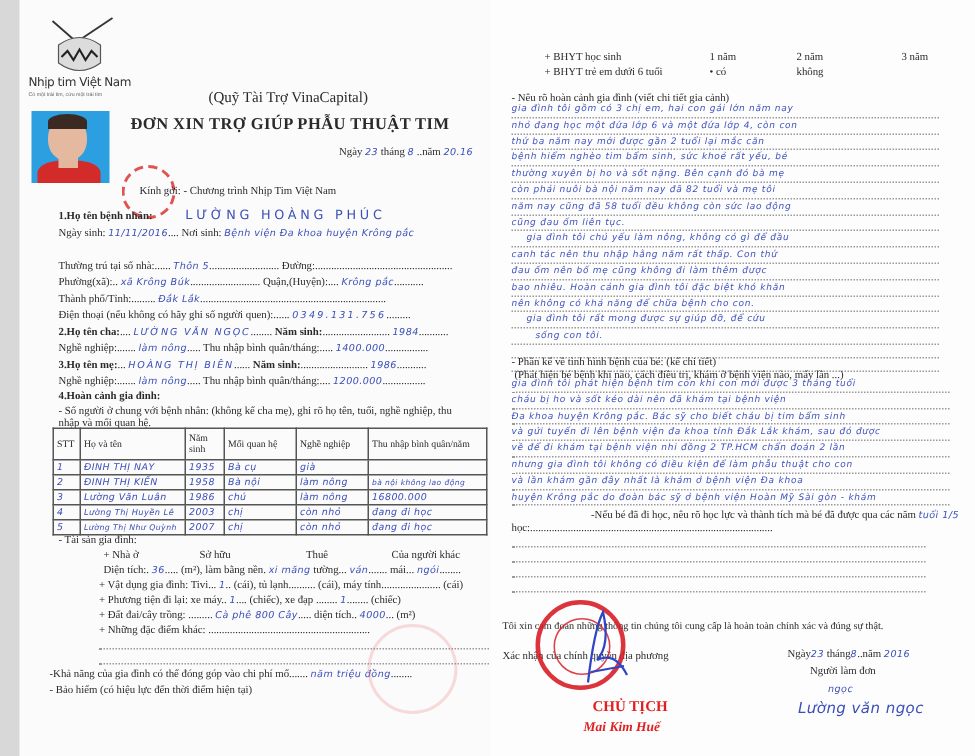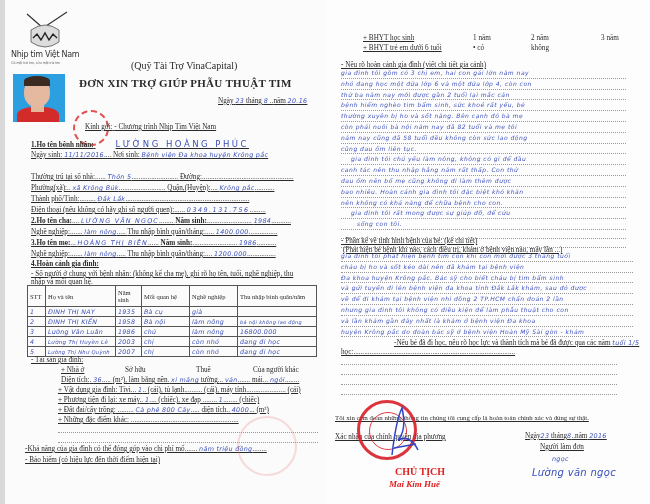--- a/index.html
+++ b/index.html
@@ -1,22 +1,22 @@
 <!DOCTYPE html>
 <html><head>
 <meta charset="utf-8">
 <style>
   * { box-sizing: border-box; margin: 0; padding: 0; }
   html, body { width: 650px; height: 504px; overflow: hidden; background: #d8d8d8; }
   body { font-family: "Liberation Serif", serif; color: #2a2a2a; position: relative; }
   .page { position: absolute; top: 0; height: 504px; background: #fbfbfb; overflow: hidden; }
-  #page-left { left: 5px; width: 326px; border-right: 1px solid #c9c9c9; }
+  #page-left { left: 13px; width: 326px; border-right: 1px solid #c9c9c9; }
   #page-right { left: 327px; width: 323px; background: #fdfdfd; }
   .abs { position: absolute; }
-  .t { font-size: 7.2px; line-height: 8px; white-space: nowrap; text-decoration: underline; }
+  .t { font-size: 7.2px; line-height: 8px; white-space: nowrap; }
   .hw { font-family: "DejaVu Sans", sans-serif; font-style: italic; color: #3b4fb8; font-size: 6.4px; letter-spacing: 0.3px; }
   .hw-big { font-size: 8.5px; letter-spacing: 2.5px; font-style: normal; text-align: center; }
   .b { font-weight: bold; }
 
   
   #logo { left: 10px; top: 8px; width: 60px; height: 50px; }
   #logo-text { left: 6px; top: 50px; font-family: "DejaVu Sans", sans-serif; font-size: 8px; letter-spacing: -0.3px; color: #333; }
   #logo-slogan { left: 6px; top: 61px; font-size: 3.5px; color: #666; font-family: "Liberation Sans", sans-serif; }
   #program-title { left: 93px; top: 49px; font-size: 9px; letter-spacing: 0.2px; }
   #program-sub { left: 126px; top: 60px; font-size: 10px; }

